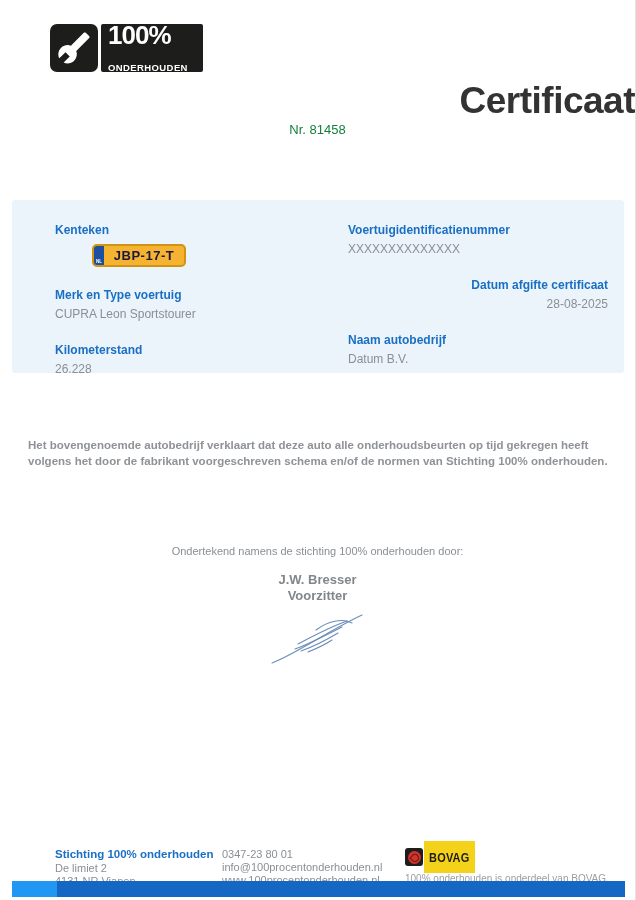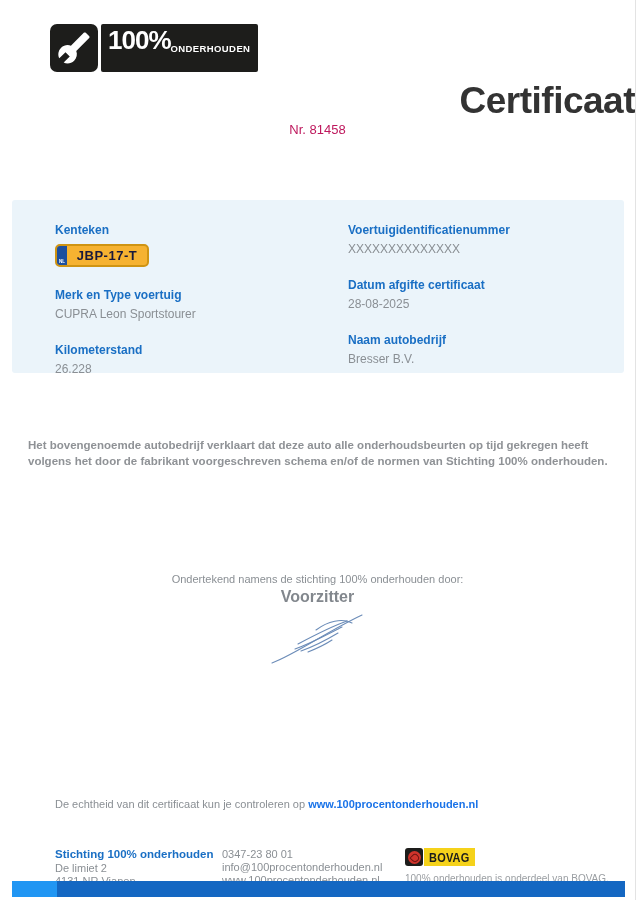--- a/index.html
+++ b/index.html
@@ -13,86 +13,86 @@
 
   
   .logo { position:absolute; left:50px; top:24px; display:flex; gap:3px; }
   .logo-icon {
     width:48px; height:48px; background:#1d1d1b; border-radius:7px;
     display:flex; align-items:center; justify-content:center;
   }
   .logo-icon svg { width:34px; height:34px; }
   .logo-textblock {
     background:#1d1d1b; border-radius:2px; height:48px; padding:4px 8px 4px 7px;
-    display:flex; flex-direction:row; justify-content:center; min-width:102px;
+    display:flex; flex-direction:column; justify-content:center; min-width:102px;
   }
   .logo-100 {
     color:#fff; font-weight:bold; font-size:26px; line-height:24px; letter-spacing:-1px;
   }
   .logo-brand {
     color:#fff; font-weight:bold; font-size:9.5px; letter-spacing:0.4px; margin-top:15px;
   }
 
   
   .title {
     position:absolute; top:80px; left:0; width:100%; text-align:right;
     font-size:37px; font-weight:bold; color:#333333; letter-spacing:-0.5px;
   }
   .cert-nr {
     position:absolute; top:122px; left:0; width:100%; text-align:center;
-    font-size:13px; color:#be185d;
+    font-size:13px; color:#15803d;
   }
 
   
   .panel {
     position:absolute; left:12px; top:200px; width:612px; height:173px;
     background:#ebf4fa; border-radius:3px;
   }
   .panel-col { position:absolute; top:23px; }
   .panel-col.left  { left:43px;  width:270px; }
   .panel-col.right { left:336px; width:260px; }
   .field { margin-bottom:21px; }
   .field-label {
     color:#1a6fc4; font-weight:bold; font-size:12px; margin-bottom:5px;
   }
   .field-value { color:#8a8f94; font-size:12px; line-height:15px; }
 
   
   .plate {
     display:inline-flex; align-items:stretch; margin-top:2px;
     width:94px; height:23px; background:#f6b231;
-    border:2px solid #cf9413; border-radius:5px; overflow:hidden;
+    border:2px solid #cf9413; border-radius:5px; overflow:hidden;margin-left:37px;
   }
   .plate-strip {
     width:10px; background:#1d4f9e; display:flex; align-items:flex-end; justify-content:center;
   }
   .plate-country { color:#fff; font-size:4.5px; font-weight:bold; padding-bottom:1px; }
   .plate-number {
     flex:1; display:flex; align-items:center; justify-content:center;
     font-size:13px; font-weight:bold; color:#19193b; letter-spacing:0.5px;
   }
 
   
   .statement {
     position:absolute; top:437px; left:28px; width:580px; text-align:left;
     color:#8f9296; font-weight:bold; font-size:11.5px; line-height:16px;
   }
 
   
   .sign-intro {
     position:absolute; top:545px; left:0; width:100%; text-align:center;
-    color:#8a8f94; font-size:11px;margin-top:28px;
+    color:#8a8f94; font-size:11px;
   }
   .sign-name {
     position:absolute; top:572px; left:0; width:100%; text-align:center;
     color:#82878d; font-weight:bold; font-size:13px;
   }
   .sign-role {
     position:absolute; top:588px; left:0; width:100%; text-align:center;
-    color:#82878d; font-weight:bold; font-size:16px;
+    color:#82878d; font-weight:bold; font-size:13px;
   }
   .sign-scribble { position:absolute; top:606px; left:268px; width:100px; height:60px; }
 
   
   .verify {
     position:absolute; top:798px; left:55px; font-size:11px; color:#8a8f94;
   }
   .verify a { color:#1a73e8; text-decoration:none; font-weight:bold; cursor:pointer; }
 
   
@@ -107,21 +107,21 @@
     display:flex; align-items:center; justify-content:center; position:relative;
   }
   .bovag-mark .circle {
     width:13px; height:13px; border-radius:50%; background:#d0342c; position:relative;
   }
   .bovag-mark .circle::after {
     content:""; position:absolute; left:3px; top:3px; width:6px; height:6px;
     border:1.6px solid #6e1512; border-radius:50% 50% 50% 0; transform:rotate(45deg);
   }
   .bovag-box {
-    background:#f5d21a; height:18px; padding:0 5px; display:flex; align-items:center;
+    background:#f5d21a; height:32px; padding:0 5px; display:flex; align-items:center;
   }
   .bovag-box span {
     font-weight:bold; font-size:11px; color:#1d1d1b; letter-spacing:0.2px;
     transform:scaleY(1.15);
   }
   .bovag-note { font-size:10px; color:#9a9ea2; }
 
   
   .bar { position:absolute; top:881px; height:16px; }
   .bar.light { left:12px; width:45px; background:#2196f3; }
@@ -165,52 +165,49 @@
       <div class="field">
         <div class="field-label">Kilometerstand</div>
         <div class="field-value">26.228</div>
       </div>
     </div>
     <div class="panel-col right">
       <div class="field">
         <div class="field-label">Voertuigidentificatienummer</div>
         <div class="field-value">XXXXXXXXXXXXXX</div>
       </div>
-      <div class="field" style="margin-top:17px;">
+      <div class="field" style="margin-top:17px;text-align:right;">
         <div class="field-label">Datum afgifte certificaat</div>
         <div class="field-value">28-08-2025</div>
       </div>
       <div class="field">
         <div class="field-label">Naam autobedrijf</div>
-        <div class="field-value">Bresser B.V.</div>
+        <div class="field-value">Datum B.V.</div>
       </div>
     </div>
   </div>
 
   <div class="statement">Het bovengenoemde autobedrijf verklaart dat deze auto alle onderhoudsbeurten op tijd gekregen heeft volgens het door de fabrikant voorgeschreven schema en/of de normen van Stichting 100% onderhouden.</div>
 
   <div class="sign-intro">Ondertekend namens de stichting 100% onderhouden door:</div>
+  <div class="sign-name">J.W. Bresser</div>
   <div class="sign-role">Voorzitter</div>
   <div class="sign-scribble">
     <svg viewBox="0 0 100 60" width="100" height="60" aria-hidden="true">
       <g fill="none" stroke="#5b7fb0" stroke-width="1.1" stroke-linecap="round" opacity="0.9">
         <path d="M4 57 C 28 48, 58 26, 94 9"></path>
         <path d="M30 38 C 45 30, 62 21, 79 15"></path>
         <path d="M27 43 C 44 37, 60 28, 74 21"></path>
         <path d="M33 45 C 47 40, 60 33, 70 27"></path>
         <path d="M40 46 C 50 42, 58 38, 64 34"></path>
         <path d="M48 24 C 60 15, 74 12, 84 17"></path>
       </g>
     </svg>
   </div>
 
-  <div class="verify">
-    <span>De echtheid van dit certificaat kun je controleren op</span>
-    <a>www.100procentonderhouden.nl</a>
-  </div>
 
   <div class="footer-col org">
     <div class="footer-org-name">Stichting 100% onderhouden</div>
     <div>De limiet 2</div>
     <div>4131 NR Vianen</div>
   </div>
   <div class="footer-col contact">
     <div>0347-23 80 01</div>
     <div>info@100procentonderhouden.nl</div>
     <div>www.100procentonderhouden.nl</div>

